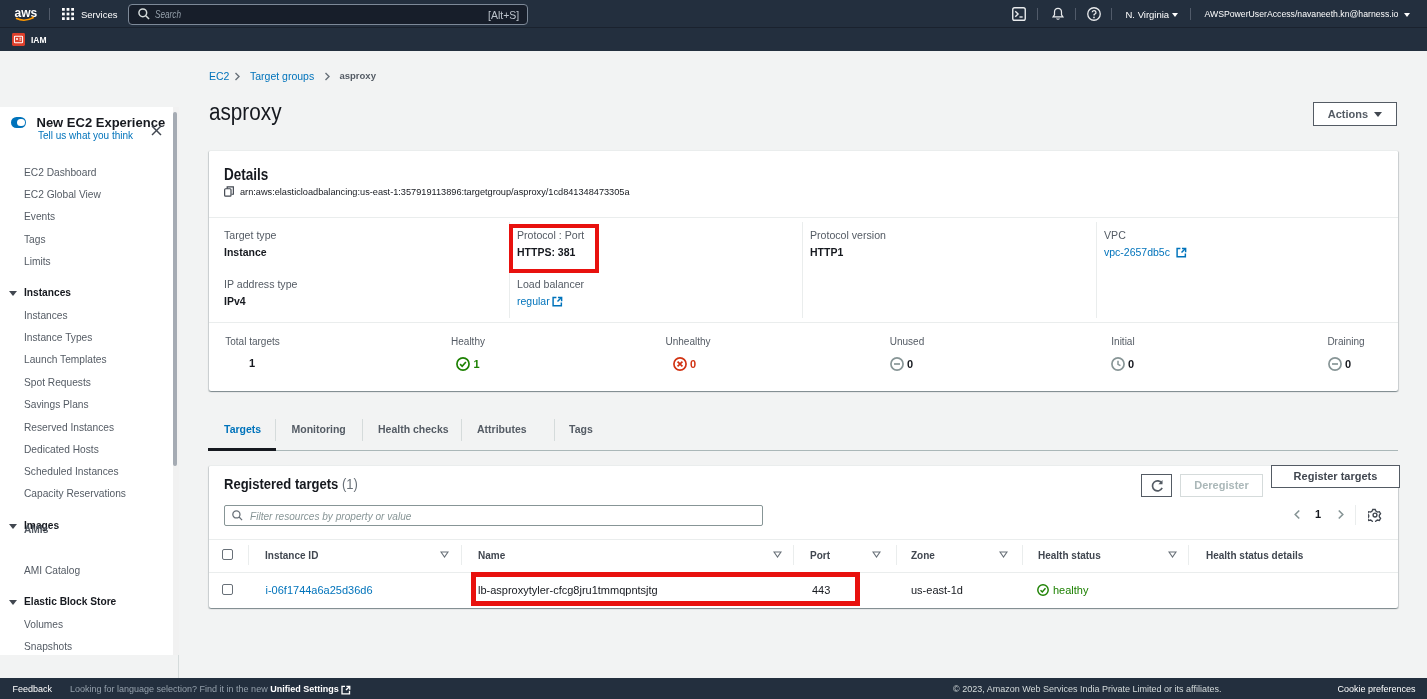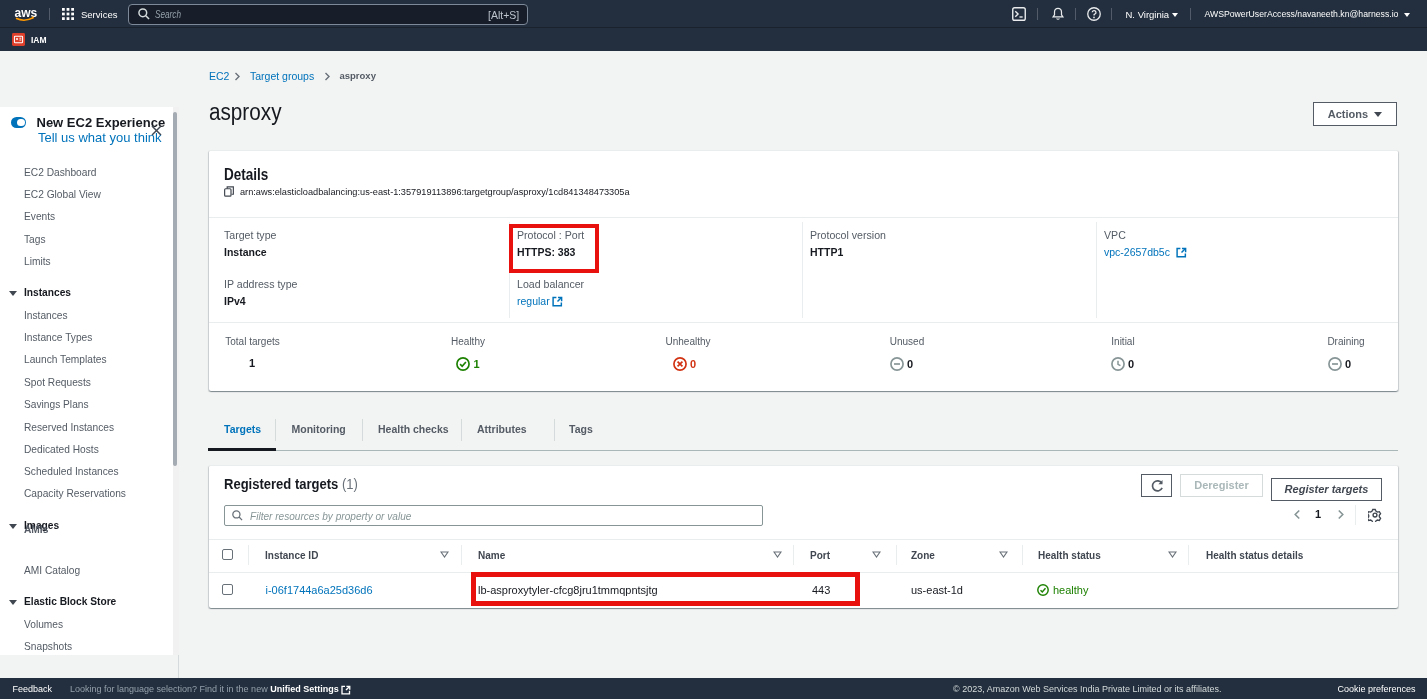--- a/index.html
+++ b/index.html
@@ -99,21 +99,21 @@
 
 <div class="abs" style="left:0;top:51px;width:179px;height:627px;background:#f2f3f3;"></div>
 <div class="abs" style="left:0;top:107px;width:179px;height:548px;background:#fff;border-right:1px solid #d5dbdb;"></div>
 <div class="abs" style="left:178px;top:655px;width:1px;height:23px;background:#d5dbdb;"></div>
 <div class="abs" style="left:172.5px;top:107px;width:6px;height:548px;background:#f1f1f1;"></div>
 <div class="abs" style="left:173px;top:112px;width:4px;height:354px;background:#a5abb3;border-radius:2px;"></div>
 
 <div class="abs" style="left:11px;top:116.5px;width:15px;height:11.5px;background:#0073bb;border-radius:6px;"></div>
 <div class="abs" style="left:17.4px;top:118.5px;width:7.4px;height:7.4px;background:#fff;border-radius:50%;"></div>
 <div class="abs" style="left:36.5px;top:115px;font-size:13px;font-weight:700;color:#16191f;">New EC2 Experience</div>
-<div class="abs" style="left:38px;top:130px;font-size:13px;color:#0073bb;">Tell us what you think</div>
+<div class="abs" style="left:38px;top:130px;font-size:10px;color:#0073bb;">Tell us what you think</div>
 <svg class="abs" style="left:151px;top:125px;" width="11" height="11" viewBox="0 0 11 11">
   <line x1="1" y1="1" x2="10" y2="10" stroke="#414750" stroke-width="1.5"></line>
   <line x1="10" y1="1" x2="1" y2="10" stroke="#414750" stroke-width="1.5"></line>
 </svg>
 
 <div class="sbitem" style="top:166.5px;">EC2 Dashboard</div>
 <div class="sbitem" style="top:189px;">EC2 Global View</div>
 <div class="sbitem" style="top:211.3px;">Events</div>
 <div class="sbitem" style="top:233.8px;">Tags</div>
 <div class="sbitem" style="top:256.2px;">Limits</div>
@@ -162,21 +162,21 @@
 <div class="vdiv" style="left:509px;top:222px;height:96px;"></div>
 <div class="vdiv" style="left:802px;top:222px;height:96px;"></div>
 <div class="vdiv" style="left:1096px;top:222px;height:96px;"></div>
 
 <div class="abs lbl" style="left:224px;top:228.5px;">Target type</div>
 <div class="abs val" style="left:224px;top:246px;">Instance</div>
 <div class="abs lbl" style="left:224px;top:278px;">IP address type</div>
 <div class="abs val" style="left:224px;top:295px;">IPv4</div>
 
 <div class="abs lbl" style="left:517px;top:228.5px;">Protocol : Port</div>
-<div class="abs val" style="left:517px;top:246px;">HTTPS: 383</div>
+<div class="abs val" style="left:517px;top:246px;">HTTPS: 381</div>
 <div class="abs lbl" style="left:517px;top:278px;">Load balancer</div>
 <div class="abs" style="left:517px;top:295px;font-size:10.5px;color:#0073bb;">regular</div>
 <svg class="abs" style="left:552px;top:295.5px;" width="11" height="11" viewBox="0 0 12 12">
   <path d="M10.2 7 v3.6 h-9 v-9 h3.6" fill="none" stroke="#0073bb" stroke-width="1.6"></path>
   <path d="M6.5 1.6 h4 v4" fill="none" stroke="#0073bb" stroke-width="1.6"></path>
   <line x1="10" y1="2" x2="6" y2="6" stroke="#0073bb" stroke-width="1.6"></line>
 </svg>
 
 <div class="abs lbl" style="left:810px;top:228.5px;">Protocol version</div>
 <div class="abs val" style="left:810px;top:246px;">HTTP1</div>
@@ -241,21 +241,21 @@
 <div class="card" style="left:209px;top:465px;width:1189px;height:143px;"></div>
 <div class="abs" style="left:224px;top:475.5px;font-size:14px;font-weight:700;color:#16191f;transform:scaleX(.93);transform-origin:0 0;">Registered targets <span style="font-weight:400;color:#687078;">(1)</span></div>
 
 <div class="btn" style="left:1141px;top:474px;width:31px;height:23px;">
   <svg width="14" height="14" viewBox="0 0 15 15" style="margin-top:4px;">
     <path d="M12.6 4.4 A 5.4 5.4 0 1 0 13 9.6" fill="none" stroke="#545b64" stroke-width="1.8"></path>
     <path d="M13.4 1.2 v4.4 h-4.4 z" fill="#545b64"></path>
   </svg>
 </div>
 <div class="btn" style="left:1180px;top:474px;width:83px;height:23px;line-height:21px;border-color:#d5dbdb;color:#aab7b8;">Deregister</div>
-<div class="btn" style="left:1271px;top:478px;width:111px;height:23px;line-height:21px;border-color:#545b64;color:#414750;font-style:italic;">Register targets</div>
+<div class="btn" style="left:1271px;top:465px;width:129px;height:23px;line-height:21px;border-color:#545b64;color:#414750;">Register targets</div>
 
 <div class="abs" style="left:224px;top:505px;width:539px;height:21px;background:#fff;border:1px solid #879596;border-radius:2px;"></div>
 <svg class="abs" style="left:232px;top:510px;" width="11" height="11" viewBox="0 0 12 12">
   <circle cx="4.8" cy="4.8" r="3.9" fill="none" stroke="#687078" stroke-width="1.4"></circle>
   <line x1="7.7" y1="7.7" x2="11" y2="11" stroke="#687078" stroke-width="1.4"></line>
 </svg>
 <div class="abs" style="left:250px;top:510px;font-size:10.5px;font-style:italic;color:#879596;transform:scaleX(.96);transform-origin:0 50%;">Filter resources by property or value</div>
 
 <svg class="abs" style="left:1293px;top:509px;" width="8" height="11" viewBox="0 0 9 12">
   <path d="M7 1.5 l-4.5 4.5 l4.5 4.5" fill="none" stroke="#879596" stroke-width="1.8"></path>

